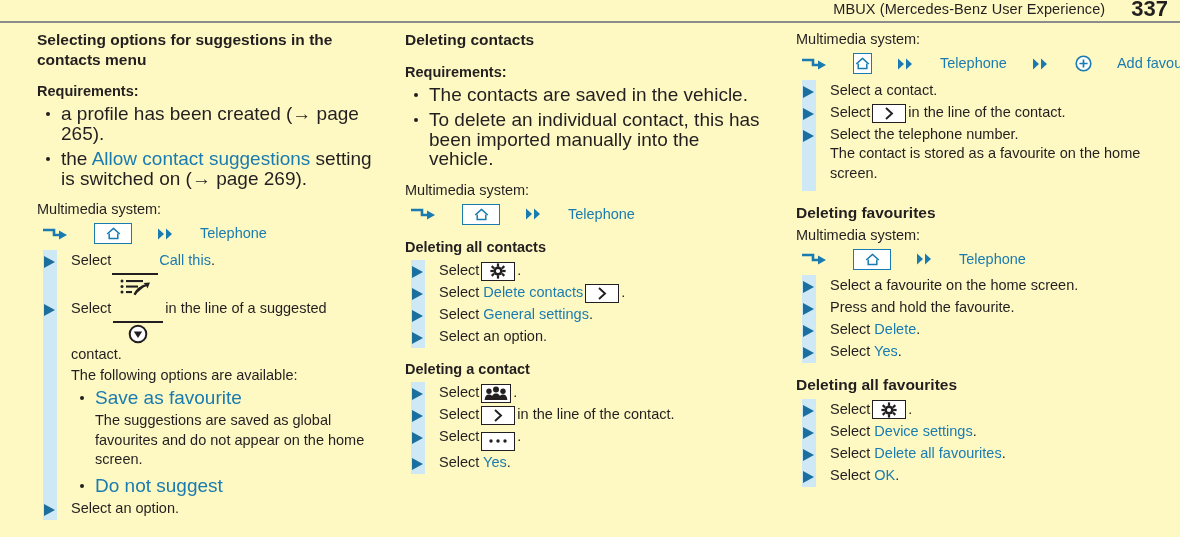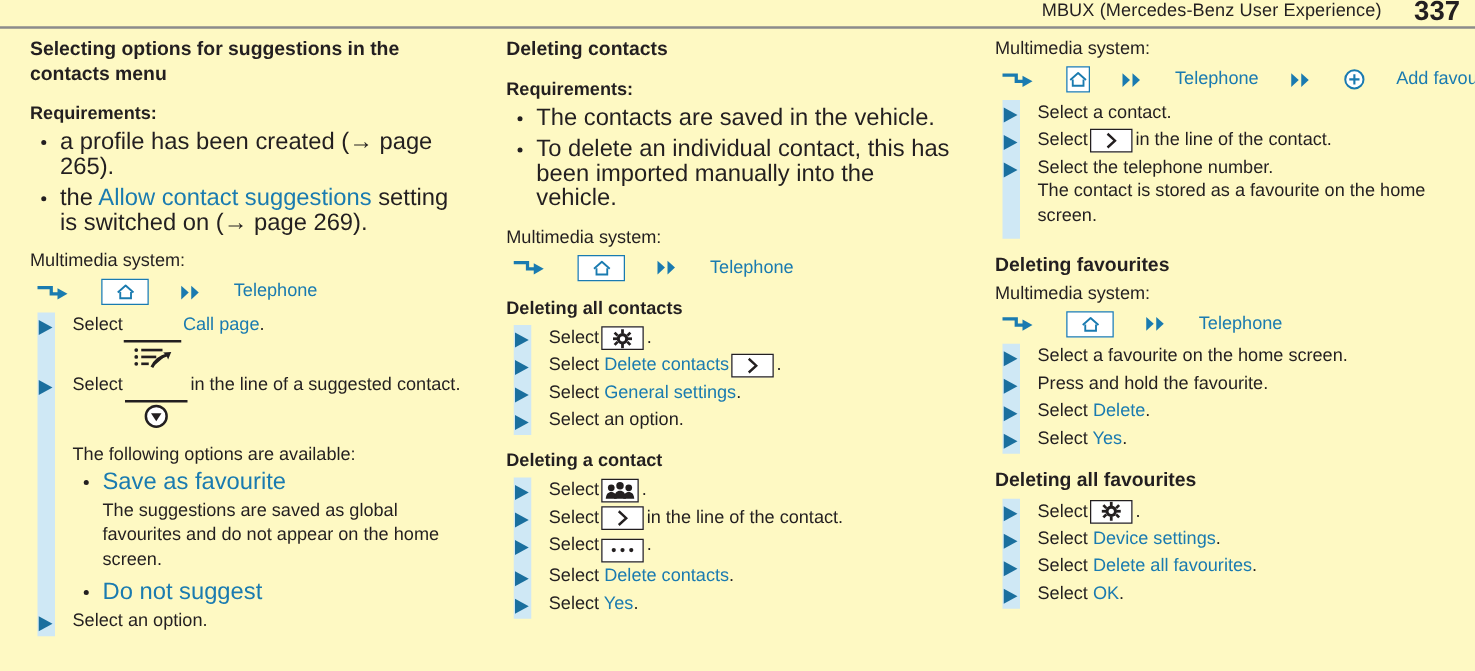--- a/index.html
+++ b/index.html
@@ -60,21 +60,21 @@
     top: 30px;
     left: 0;
     width: 1180px;
     display: flex;
     gap: 0;
   }
   .col {
     width: 393px;
     padding-right: 18px;
   }
-  .col-1 { padding-left: 24px; }
+  .col-1 { padding-left: 37px; }
   .col-2 { padding-left: 12px; }
   .col-3 { padding-left: 10px; }
 
   
   h2.sec-title {
     font-size: 15.5px;
     font-weight: bold;
     line-height: 19.5px;
     color: #231f20;
     margin-bottom: 13px;
@@ -310,21 +310,21 @@
                 <circle cx="5" cy="5" r="1.5" fill="#231f20"></circle>
                 <rect x="9" y="4" width="17" height="2.1" fill="#231f20"></rect>
                 <circle cx="5" cy="10.5" r="1.5" fill="#231f20"></circle>
                 <rect x="9" y="9.5" width="12" height="2.1" fill="#231f20"></rect>
                 <circle cx="5" cy="16" r="1.5" fill="#231f20"></circle>
                 <rect x="9" y="15" width="6" height="2.1" fill="#231f20"></rect>
                 <path d="M18 18.5 C20 14 24.5 10.5 29 9.2 L30.5 12.5 L33 6.5 L26.5 7 L29 9.2" fill="#231f20"></path>
                 <path d="M17.5 18.8 C20 13.5 25 10 30 8.8" stroke="#231f20" stroke-width="2.4" fill="none"></path>
               </svg>
             </span>
-              </span><span class="lnk">Call page</span><span>.</span>
+              </span><span class="lnk">Call this</span><span>.</span>
           </span>
         </li>
 
         <li class="taller">
           <span class="tri"></span>
           <span class="step-line">
             <span>Select</span><span class="chip-ddl">
                 <span class="bar"></span>
                 <span class="glyphbox">
               <svg width="24" height="22" viewBox="0 0 24 22">
@@ -459,24 +459,20 @@
           <span class="step-line"><span>Select</span><span class="chip chip-dots">
             <svg width="22" height="8" viewBox="0 0 22 8">
               <circle cx="4" cy="4" r="1.7" fill="#231f20"></circle>
               <circle cx="11" cy="4" r="1.7" fill="#231f20"></circle>
               <circle cx="18" cy="4" r="1.7" fill="#231f20"></circle>
             </svg>
           </span><span>.</span></span>
         </li>
         <li>
           <span class="tri"></span>
-          <span class="step-line"><span>Select </span><span class="lnk">Delete contacts</span><span>.</span></span>
-        </li>
-        <li>
-          <span class="tri"></span>
           <span class="step-line"><span>Select </span><span class="lnk">Yes</span><span>.</span></span>
         </li>
       </ul>
     </div>
 
     <div class="col col-3">
 
       <p class="body gap-bot">Multimedia system:</p>
 
       <div class="navpath">

